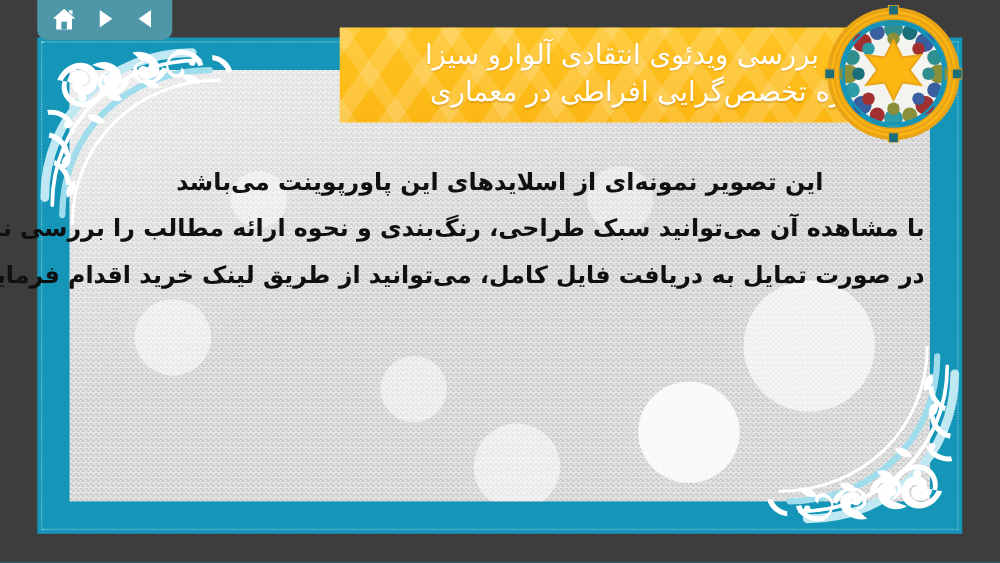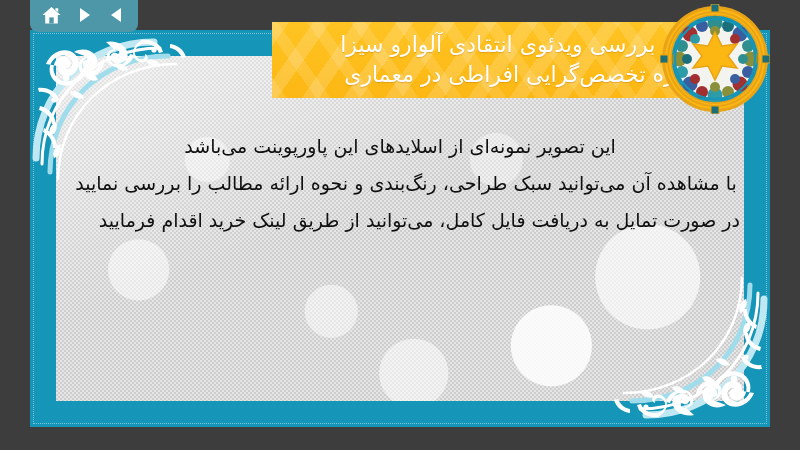--- a/index.html
+++ b/index.html
@@ -102,21 +102,21 @@
   
   .body-text{
     position:absolute;left:60px;top:128px;right:60px;
     z-index:20;
     text-align:center;direction:rtl;
     color:#101010;
   }
   .body-text .b-line{
     font-size:19px;line-height:1.95;
     white-space:nowrap;
-    font-weight:400;
+    font-weight:700;
   }
   .b-line.l1{text-align:center;}
   .b-line.l2{text-align:center;margin-left:12px;}
   .b-line.l3{text-align:right;}
 </style>
 </head>
 <body>
 
 <div id="stage">
 

